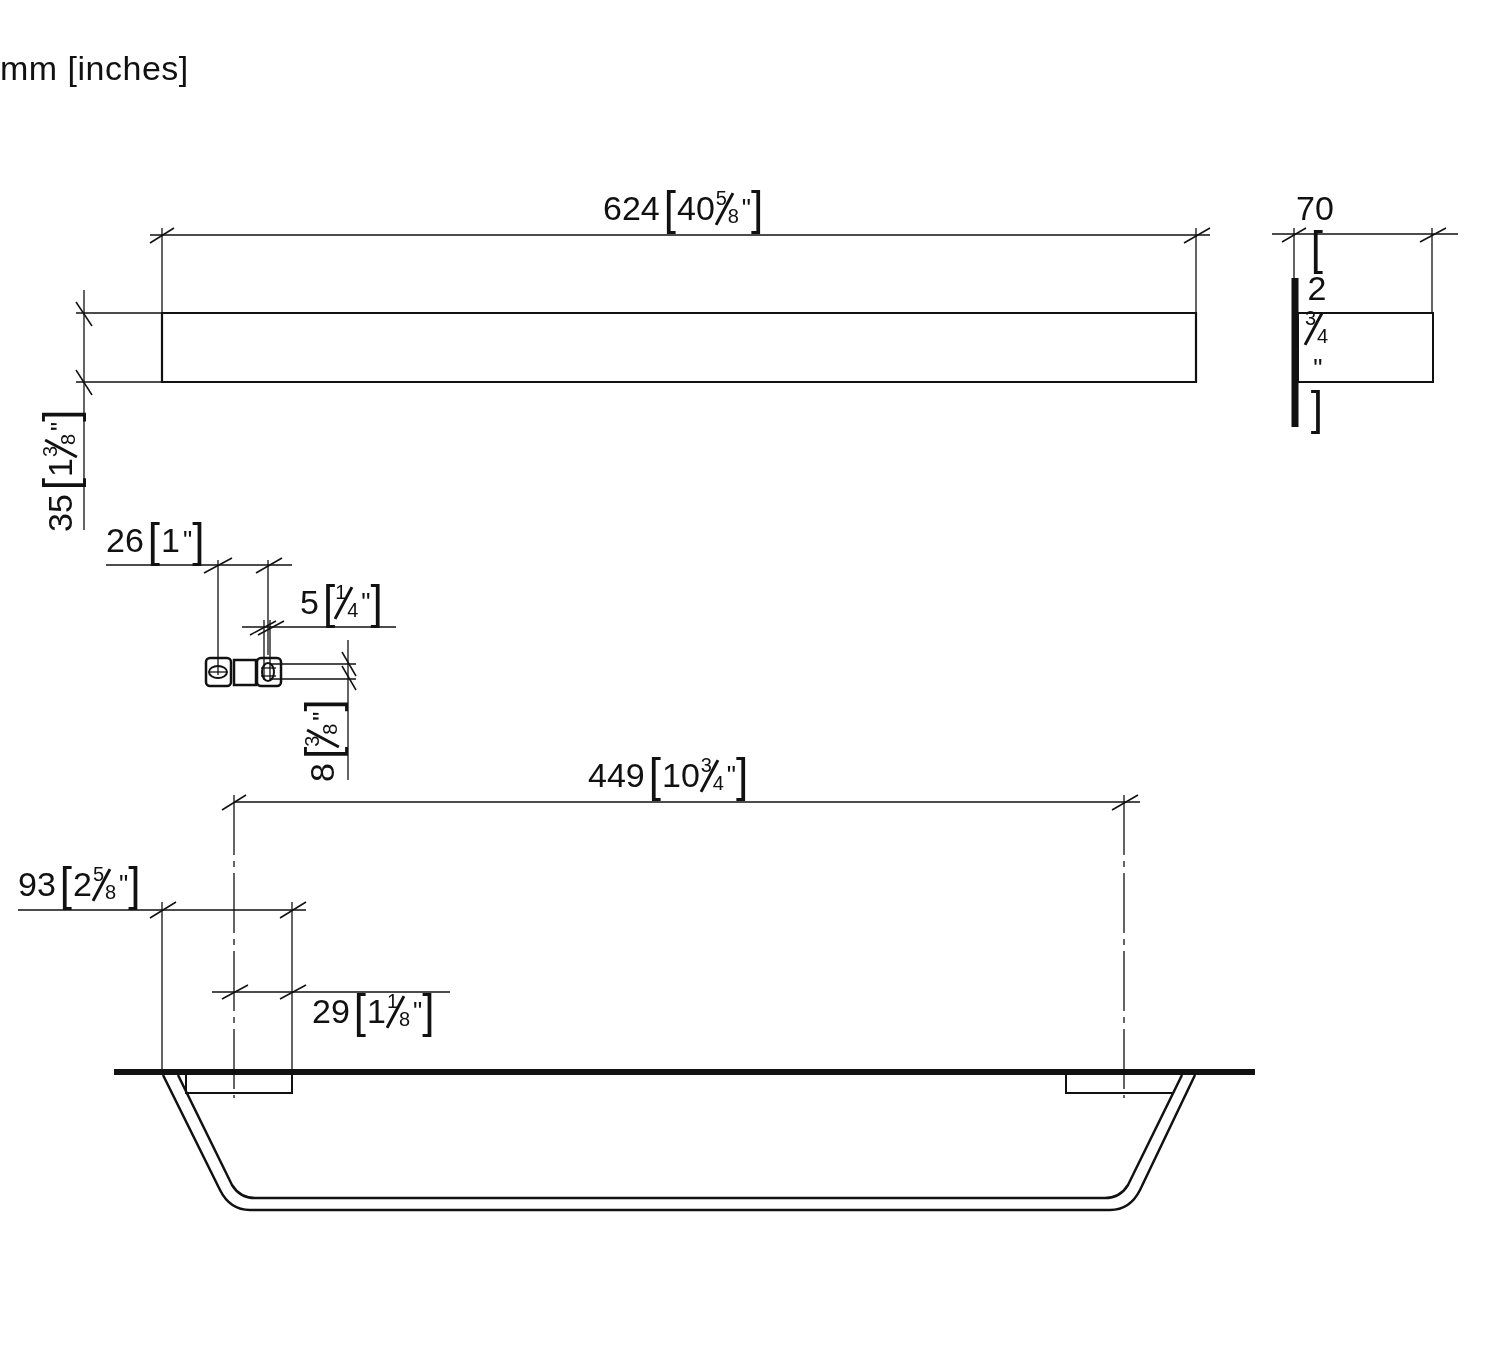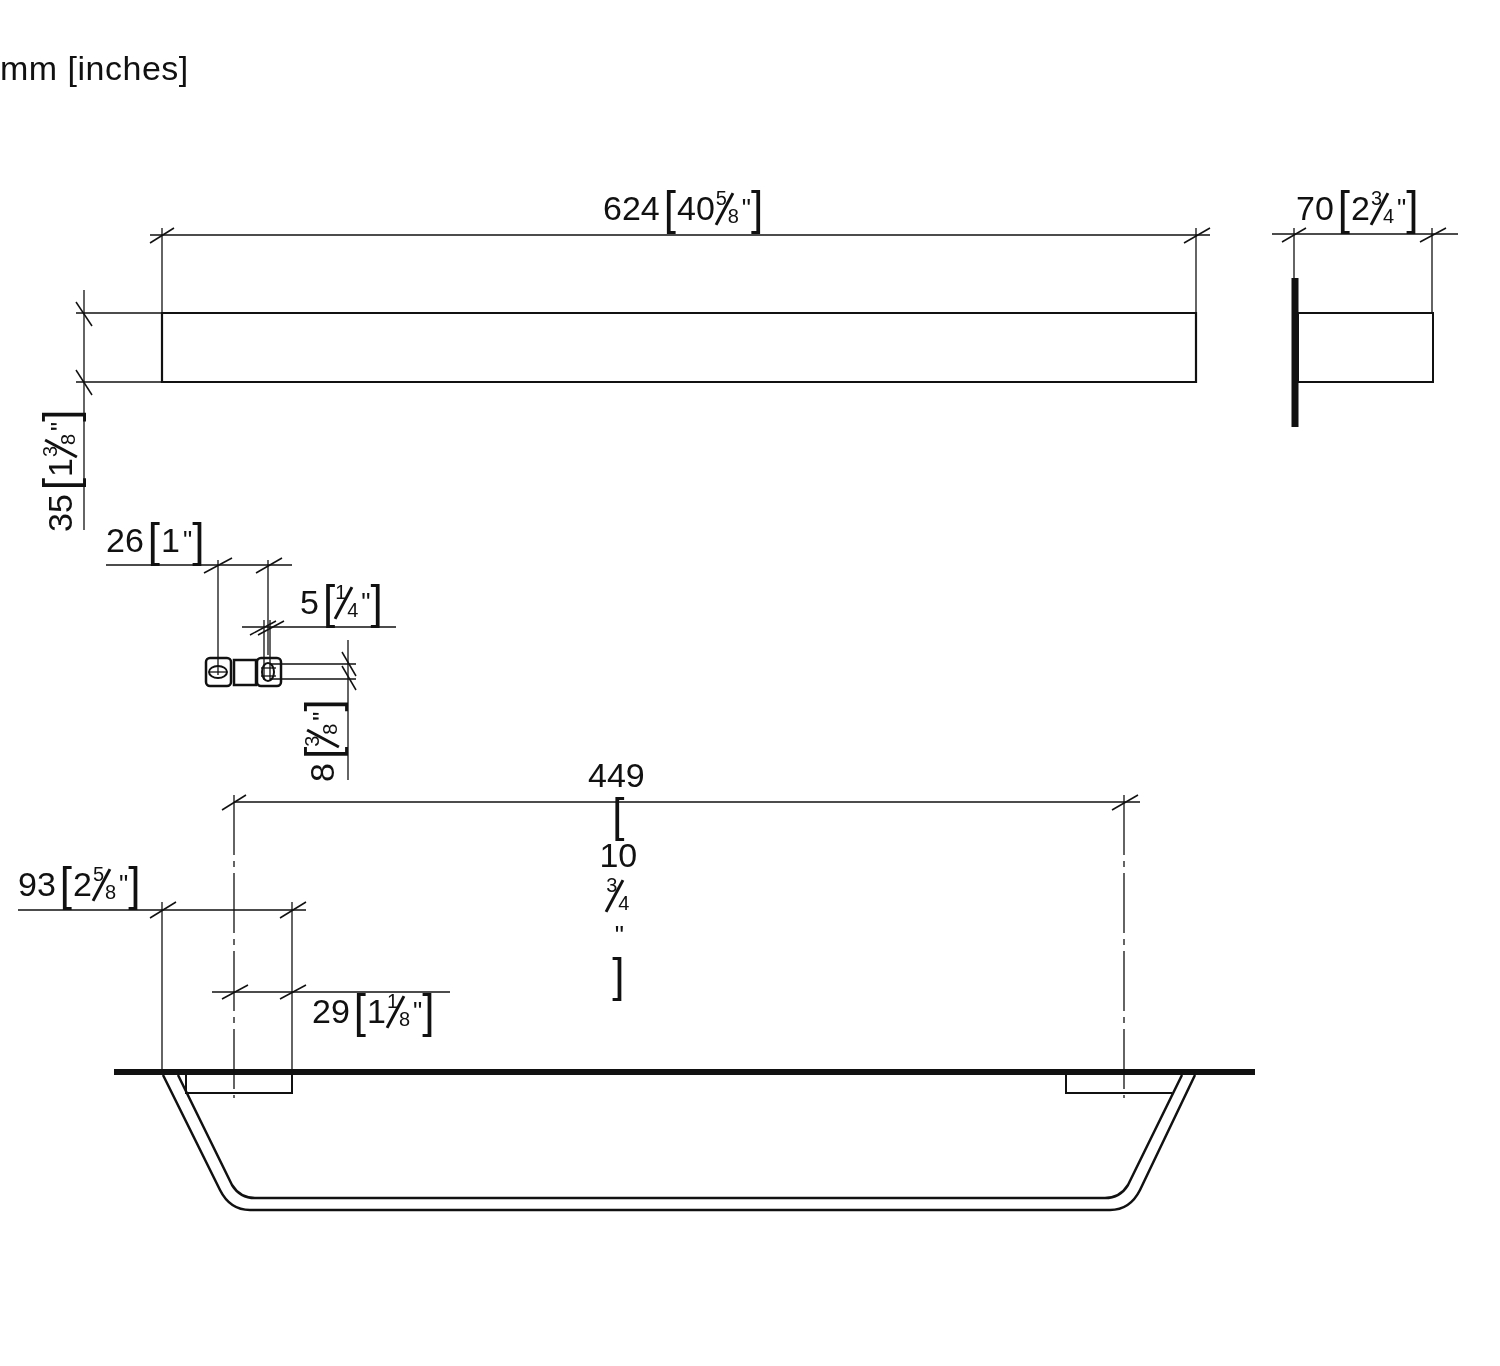--- a/index.html
+++ b/index.html
@@ -114,21 +114,21 @@
     <span class="whole">40</span>
     <span class="frac">
       <span class="num">5</span>
       <span class="slash"></span>
       <span class="den">8</span>
     </span>
     <span class="inch">"</span>
     <span class="br">]</span>
 </div>
 
-<div class="dim" style="left:1296px; top:188px;">
+<div class="dim" style="left:1296px; top:188px;flex-direction:column;">
   <span class="mm">70</span>
     <span class="br">[</span>
     <span class="whole">2</span>
     <span class="frac">
       <span class="num">3</span>
       <span class="slash"></span>
       <span class="den">4</span>
     </span>
     <span class="inch">"</span>
     <span class="br">]</span>
@@ -172,21 +172,21 @@
     <span class="br">[</span>
     <span class="frac">
       <span class="num">3</span>
       <span class="slash"></span>
       <span class="den">8</span>
     </span>
     <span class="inch">"</span>
     <span class="br">]</span>
 </div>
 
-<div class="dim" style="left:588px; top:755px;flex-direction:column;">
+<div class="dim" style="left:588px; top:755px;">
   <span class="mm">449</span>
     <span class="br">[</span>
     <span class="whole">10</span>
     <span class="frac">
       <span class="num">3</span>
       <span class="slash"></span>
       <span class="den">4</span>
     </span>
     <span class="inch">"</span>
     <span class="br">]</span>

